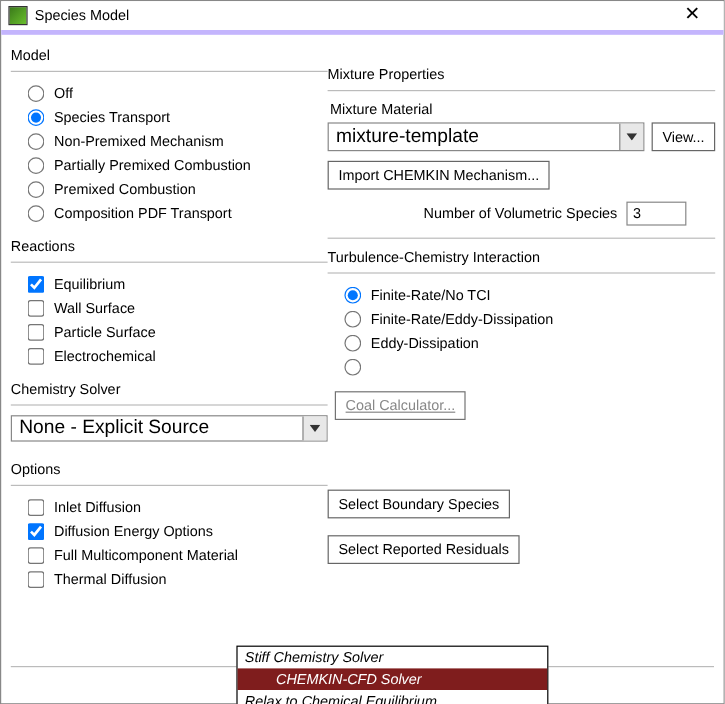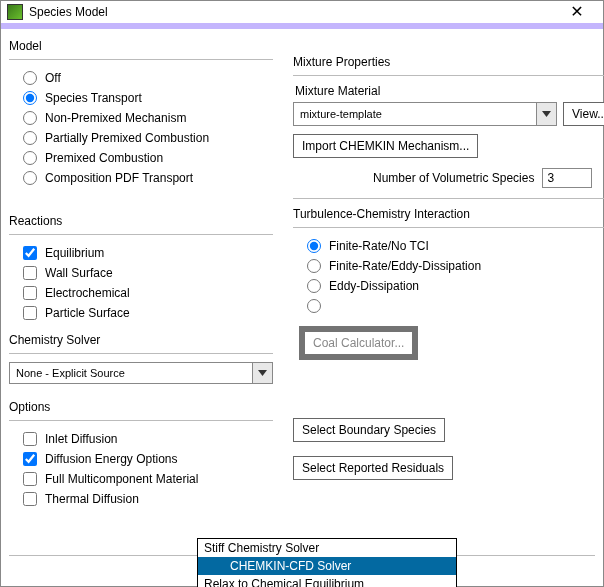--- a/index.html
+++ b/index.html
@@ -12,98 +12,99 @@
   }
   .window {
     width: 604px;
     height: 587px;
     border: 1px solid #888;
     background: #fff;
     position: relative;
   }
   .titlebar {
     height: 28px;
-    border-bottom: 6px solid #c4b5fd;
+    border-bottom: 4px solid #c4b5fd;
     display: flex;
     align-items: center;
     padding: 0 6px;
     background: #fff;
   }
   .titlebar .app-icon {
     width: 16px; height: 16px;
     background: linear-gradient(135deg,#3a7a1a,#6abf2d);
     border: 1px solid #333;
     margin-right: 6px;
     display:inline-block;
   }
   .titlebar .title { flex:1; }
   .titlebar .close {
     width: 40px; text-align:center;
     font-size:16px; line-height:26px;
     cursor:pointer;
   }
   .body { padding: 6px 8px; position:relative; }
-  .columns { display:flex; gap:20px; }
+  .columns { display:flex; }
   .col-left { width: 272px; }
   .col-right { flex:1; }
   .group-title { margin: 4px 0 6px 0; }
   .hr-under { border:none; border-top:1px solid #bbb; margin:2px 0 8px 0; }
   .radio-row, .check-row {
     display:flex; align-items:center;
     padding:3px 0 3px 14px;
     gap:8px;
   }
   .radio-row input, .check-row input { margin:0; }
   .check-row input[type=checkbox]{ width:14px; height:14px; }
   .radio-row input[type=radio]{ width:14px; height:14px; }
   .select {
     width: 264px;
     height: 22px;
     border:1px solid #888;
     background:#fff;
     position:relative;
     display:flex; align-items:center;
     padding-left:6px;
-    font-size:11px;
+    font-size:16px;
   }
   .select .arrow-btn{
     position:absolute; right:0; top:0;
     width:20px; height:100%;
     border-left:1px solid #888;
     background:#e8e8e8;
     display:flex; align-items:center; justify-content:center;
   }
   .btn {
     border:1px solid #666;
     background:#fff;
     padding:4px 8px;
     font-size:12px;
     cursor:pointer;
     display:inline-block;
   }
   .btn.disabled{
-    border:6px solid #737373;
+    border:1px solid #737373;
     color:#888;
     cursor:default;
+    text-decoration:underline;
   }
   .mix-row { display:flex; gap:6px; align-items:stretch; margin-bottom:8px;}
   .mix-select { flex:1; height:24px;}
   .numspec-row{ display:flex; align-items:center; gap:8px; margin:10px 0 4px 0; padding-left:80px;}
   .numspec-input{ width:50px; height:20px; border:1px solid #888; padding-left:4px; font-size:12px;}
   .right-btns { display:flex; flex-direction:column; gap:14px; align-items:flex-start;}
   .dropdown-list{
     position:absolute;
     left:196px; top:509px;
     width:260px;
     background:#fff;
     border:1px solid #000;
     z-index:10;
   }
-  .dropdown-list .item{ padding:1px 6px; line-height:16px;}
-  .dropdown-list .item.sel{ background:#0369a1; color:#fff;padding-left:32px;}
+  .dropdown-list .item{ padding:1px 6px; line-height:16px;font-style:italic;}
+  .dropdown-list .item.sel{ background:#7f1d1d; color:#fff;padding-left:32px;}
   .bottom-hr{ position:absolute; left:8px; right:8px; top:526px; border-top:1px solid #bbb;}
   fieldset{ border:none; padding:0; margin:0;}
   svg{ display:block; }
 </style>
 </head>
 <body>
 
 <div class="window">
   <div class="titlebar">
     <span class="app-icon"></span>
@@ -138,37 +139,37 @@
           <label class="radio-row">
             <input type="radio" name="model" style="">
             <span>Premixed Combustion</span>
           </label>
           <label class="radio-row">
             <input type="radio" name="model" style="">
             <span>Composition PDF Transport</span>
           </label>
         </fieldset>
 
-        <div class="group-title" style="margin-top:26px">Reactions</div>
+        <div class="group-title" style="margin-top:10px">Reactions</div>
         <hr class="hr-under">
         <label class="check-row">
           <input type="checkbox" checked="" style="">
           <span>Equilibrium</span>
         </label>
         <label class="check-row">
           <input type="checkbox" style="">
           <span>Wall Surface</span>
         </label>
         <label class="check-row">
           <input type="checkbox" style="">
+          <span>Particle Surface</span>
+        </label>
+        <label class="check-row">
+          <input type="checkbox" style="">
           <span>Electrochemical</span>
-        </label>
-        <label class="check-row">
-          <input type="checkbox" style="">
-          <span>Particle Surface</span>
         </label>
 
         <div class="group-title" style="margin-top:10px">Chemistry Solver</div>
         <hr class="hr-under">
         <div class="select">
           <span>None - Explicit Source</span>
           <span class="arrow-btn">
             <svg width="9" height="6">
                 <polygon points="0,0 9,0 4.5,6" fill="#333"></polygon>
               </svg>

